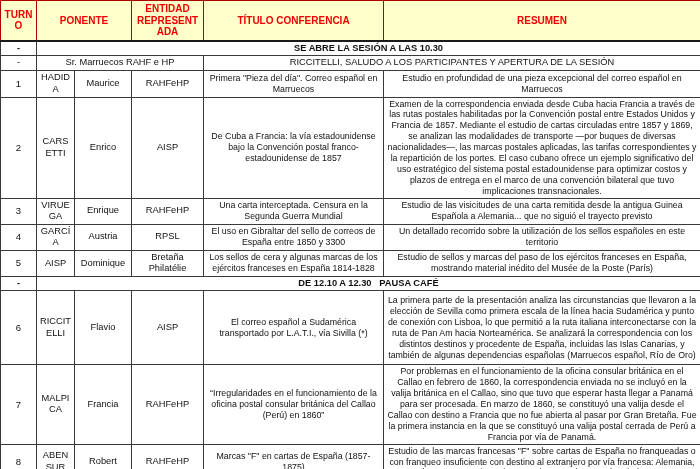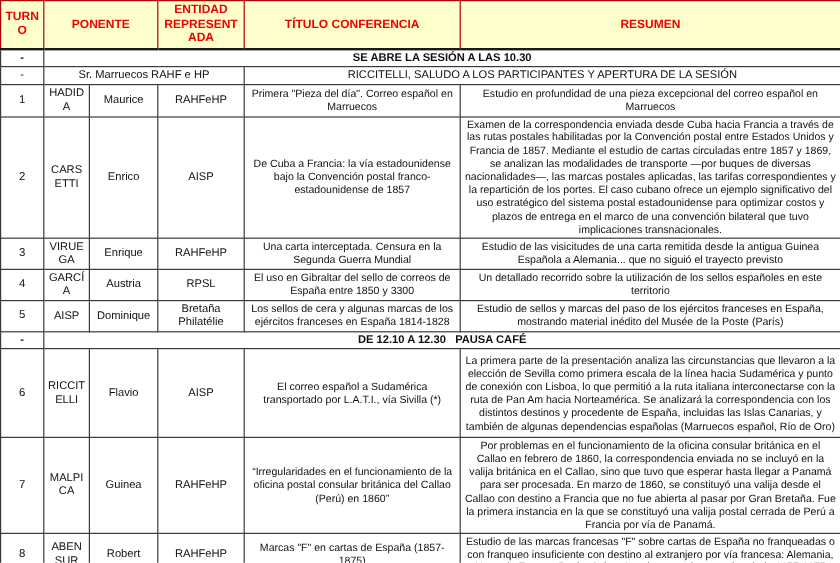--- a/index.html
+++ b/index.html
@@ -124,21 +124,21 @@
     <td class="name">RICCITELLI</td>
     <td class="name">Flavio</td>
     <td class="name">AISP</td>
     <td>El correo español a Sudamérica transportado por L.A.T.I., vía Sivilla (*)</td>
     <td>La primera parte de la presentación analiza las circunstancias que llevaron a la elección de Sevilla como primera escala de la línea hacia Sudamérica y punto de conexión con Lisboa, lo que permitió a la ruta italiana interconectarse con la ruta de Pan Am hacia Norteamérica. Se analizará la correspondencia con los distintos destinos y procedente de España, incluidas las Islas Canarias, y también de algunas dependencias españolas (Marruecos español, Río de Oro)</td>
   </tr>
 
   <tr class="h-r7">
     <td class="num">7</td>
     <td class="name">MALPICA</td>
-    <td class="name">Guinea</td>
+    <td class="name">Francia</td>
     <td class="name">RAHFeHP</td>
     <td>“Irregularidades en el funcionamiento de la oficina postal consular británica del Callao (Perú) en 1860”</td>
     <td>Por problemas en el funcionamiento de la oficina consular británica en el Callao en febrero de 1860, la correspondencia enviada no se incluyó en la valija británica en el Callao, sino que tuvo que esperar hasta llegar a Panamá para ser procesada. En marzo de 1860, se constituyó una valija desde el Callao con destino a Francia que no fue abierta al pasar por Gran Bretaña. Fue la primera instancia en la que se constituyó una valija postal cerrada de Perú a Francia por vía de Panamá.</td>
   </tr>
 
   <tr class="h-r8">
     <td class="num">8</td>
     <td class="name">ABENSUR</td>
     <td class="name">Robert</td>
     <td class="name">RAHFeHP</td>

